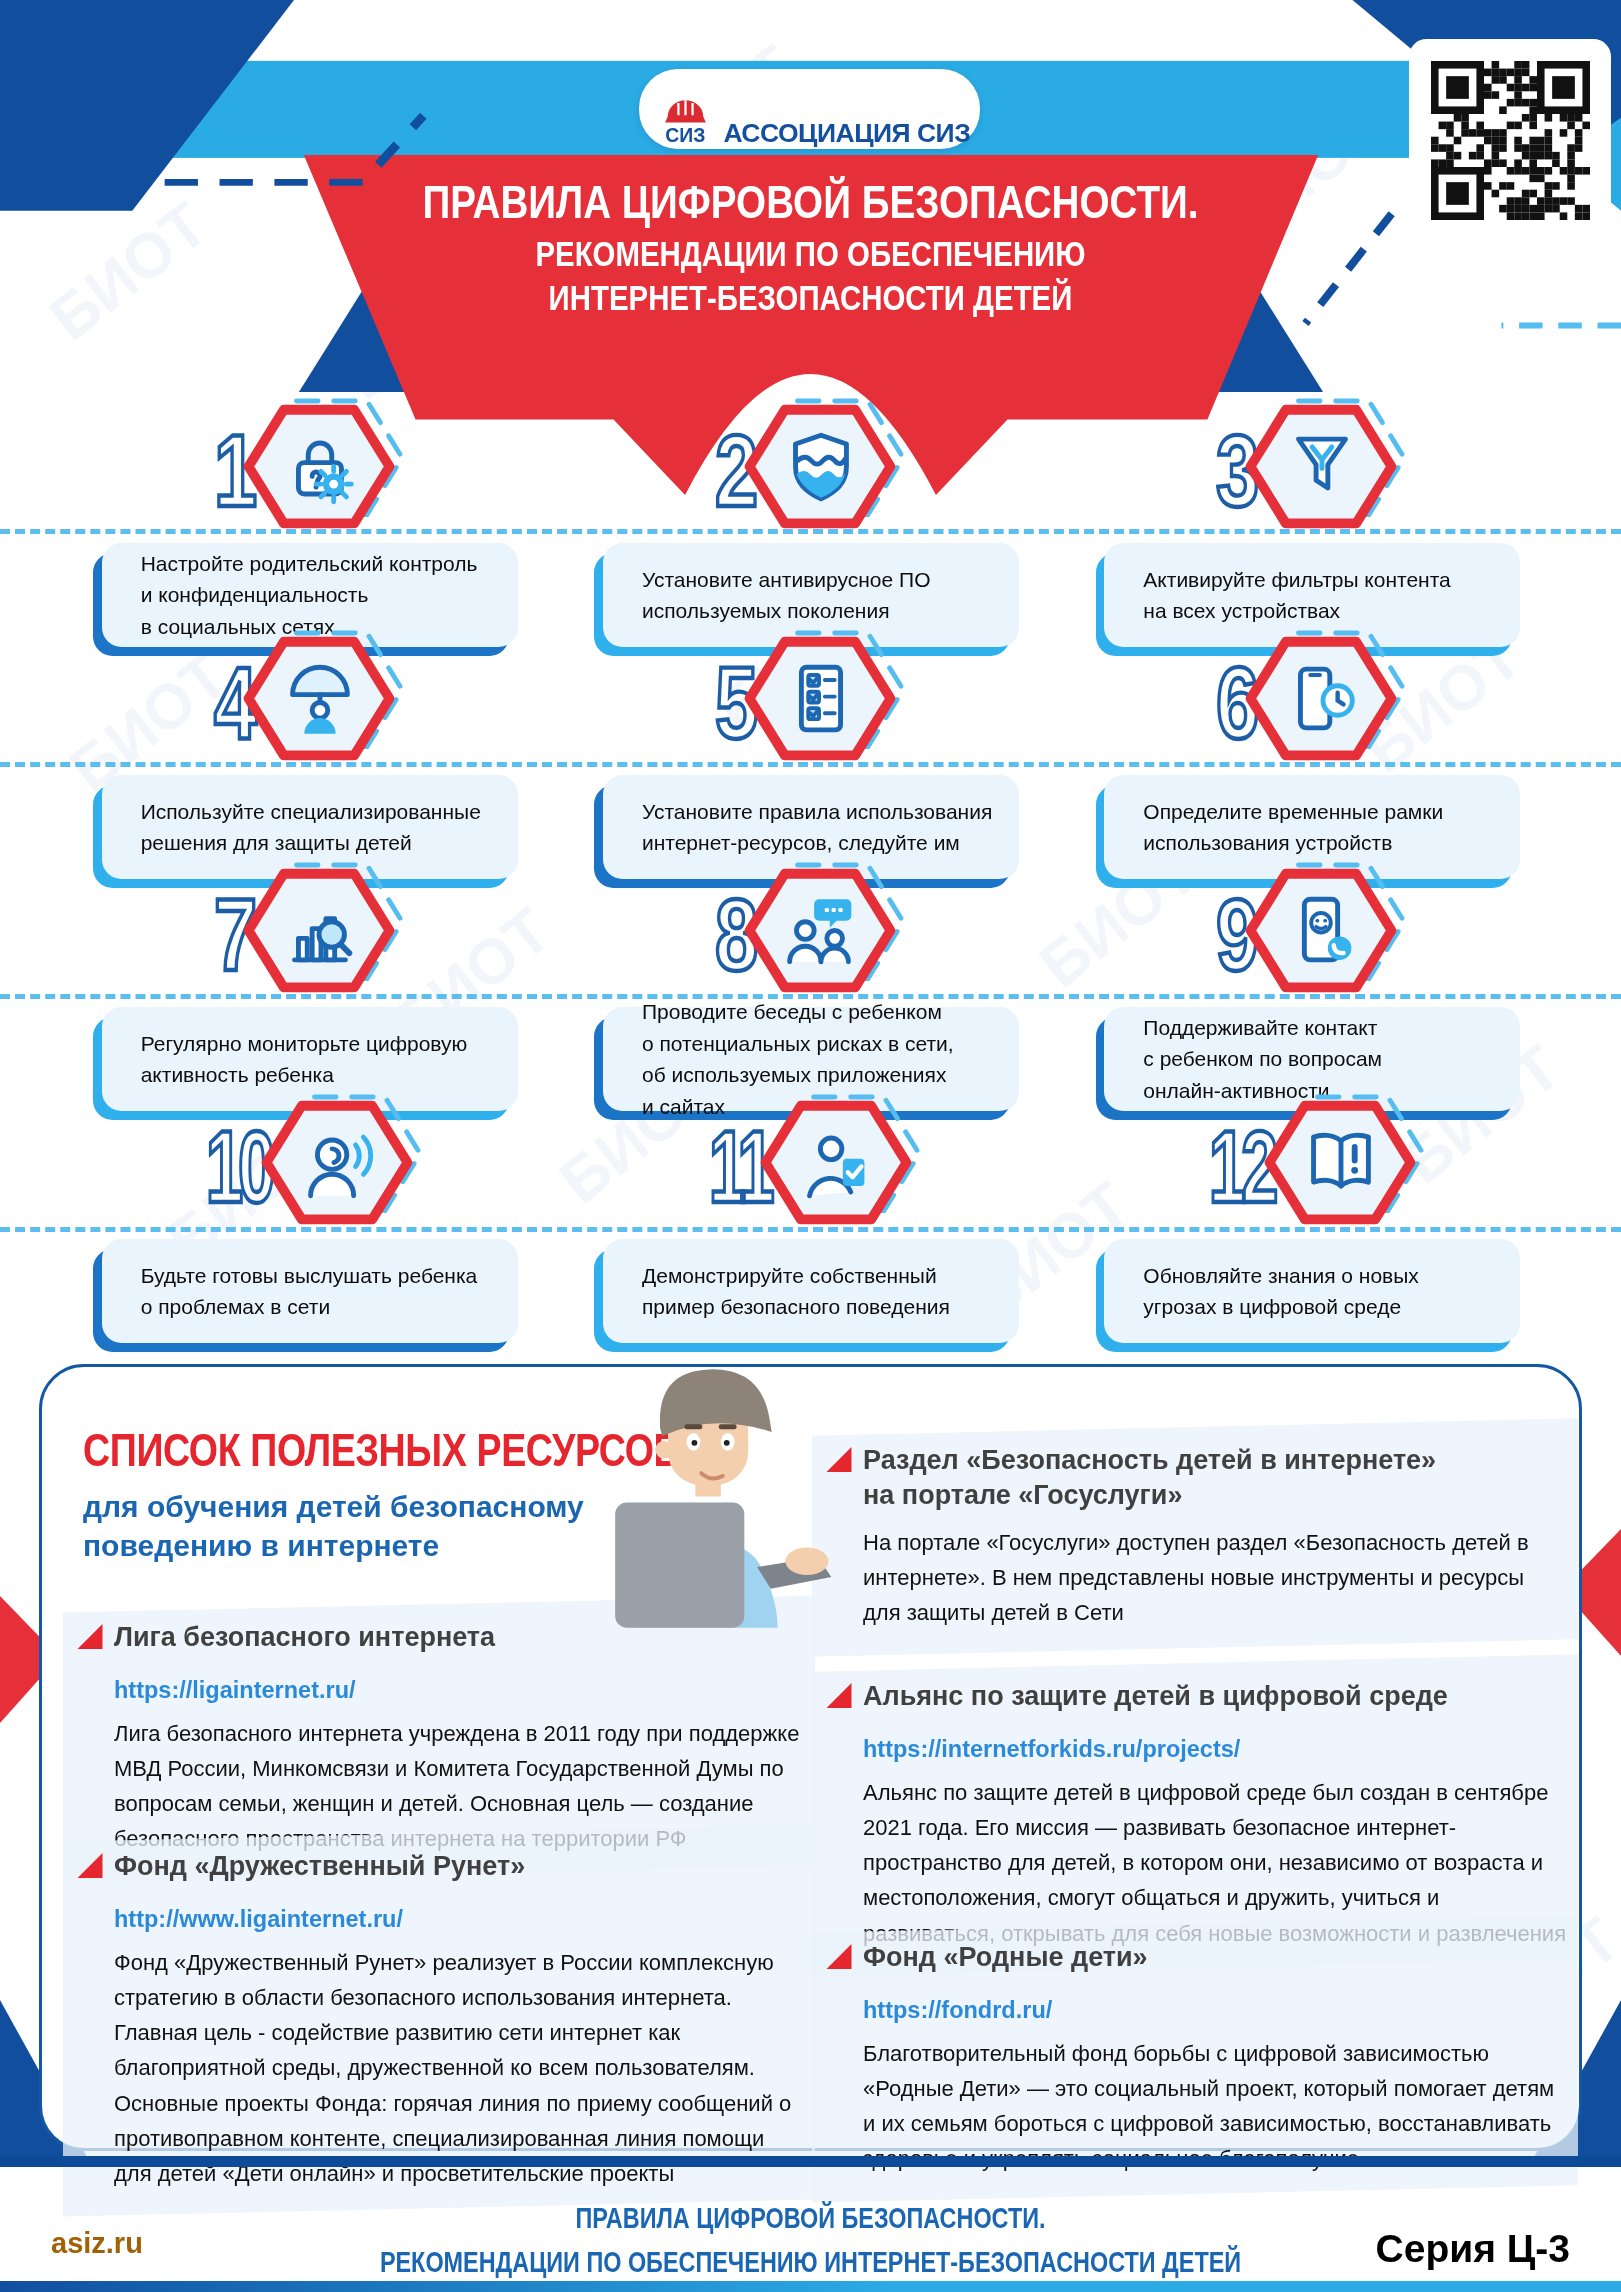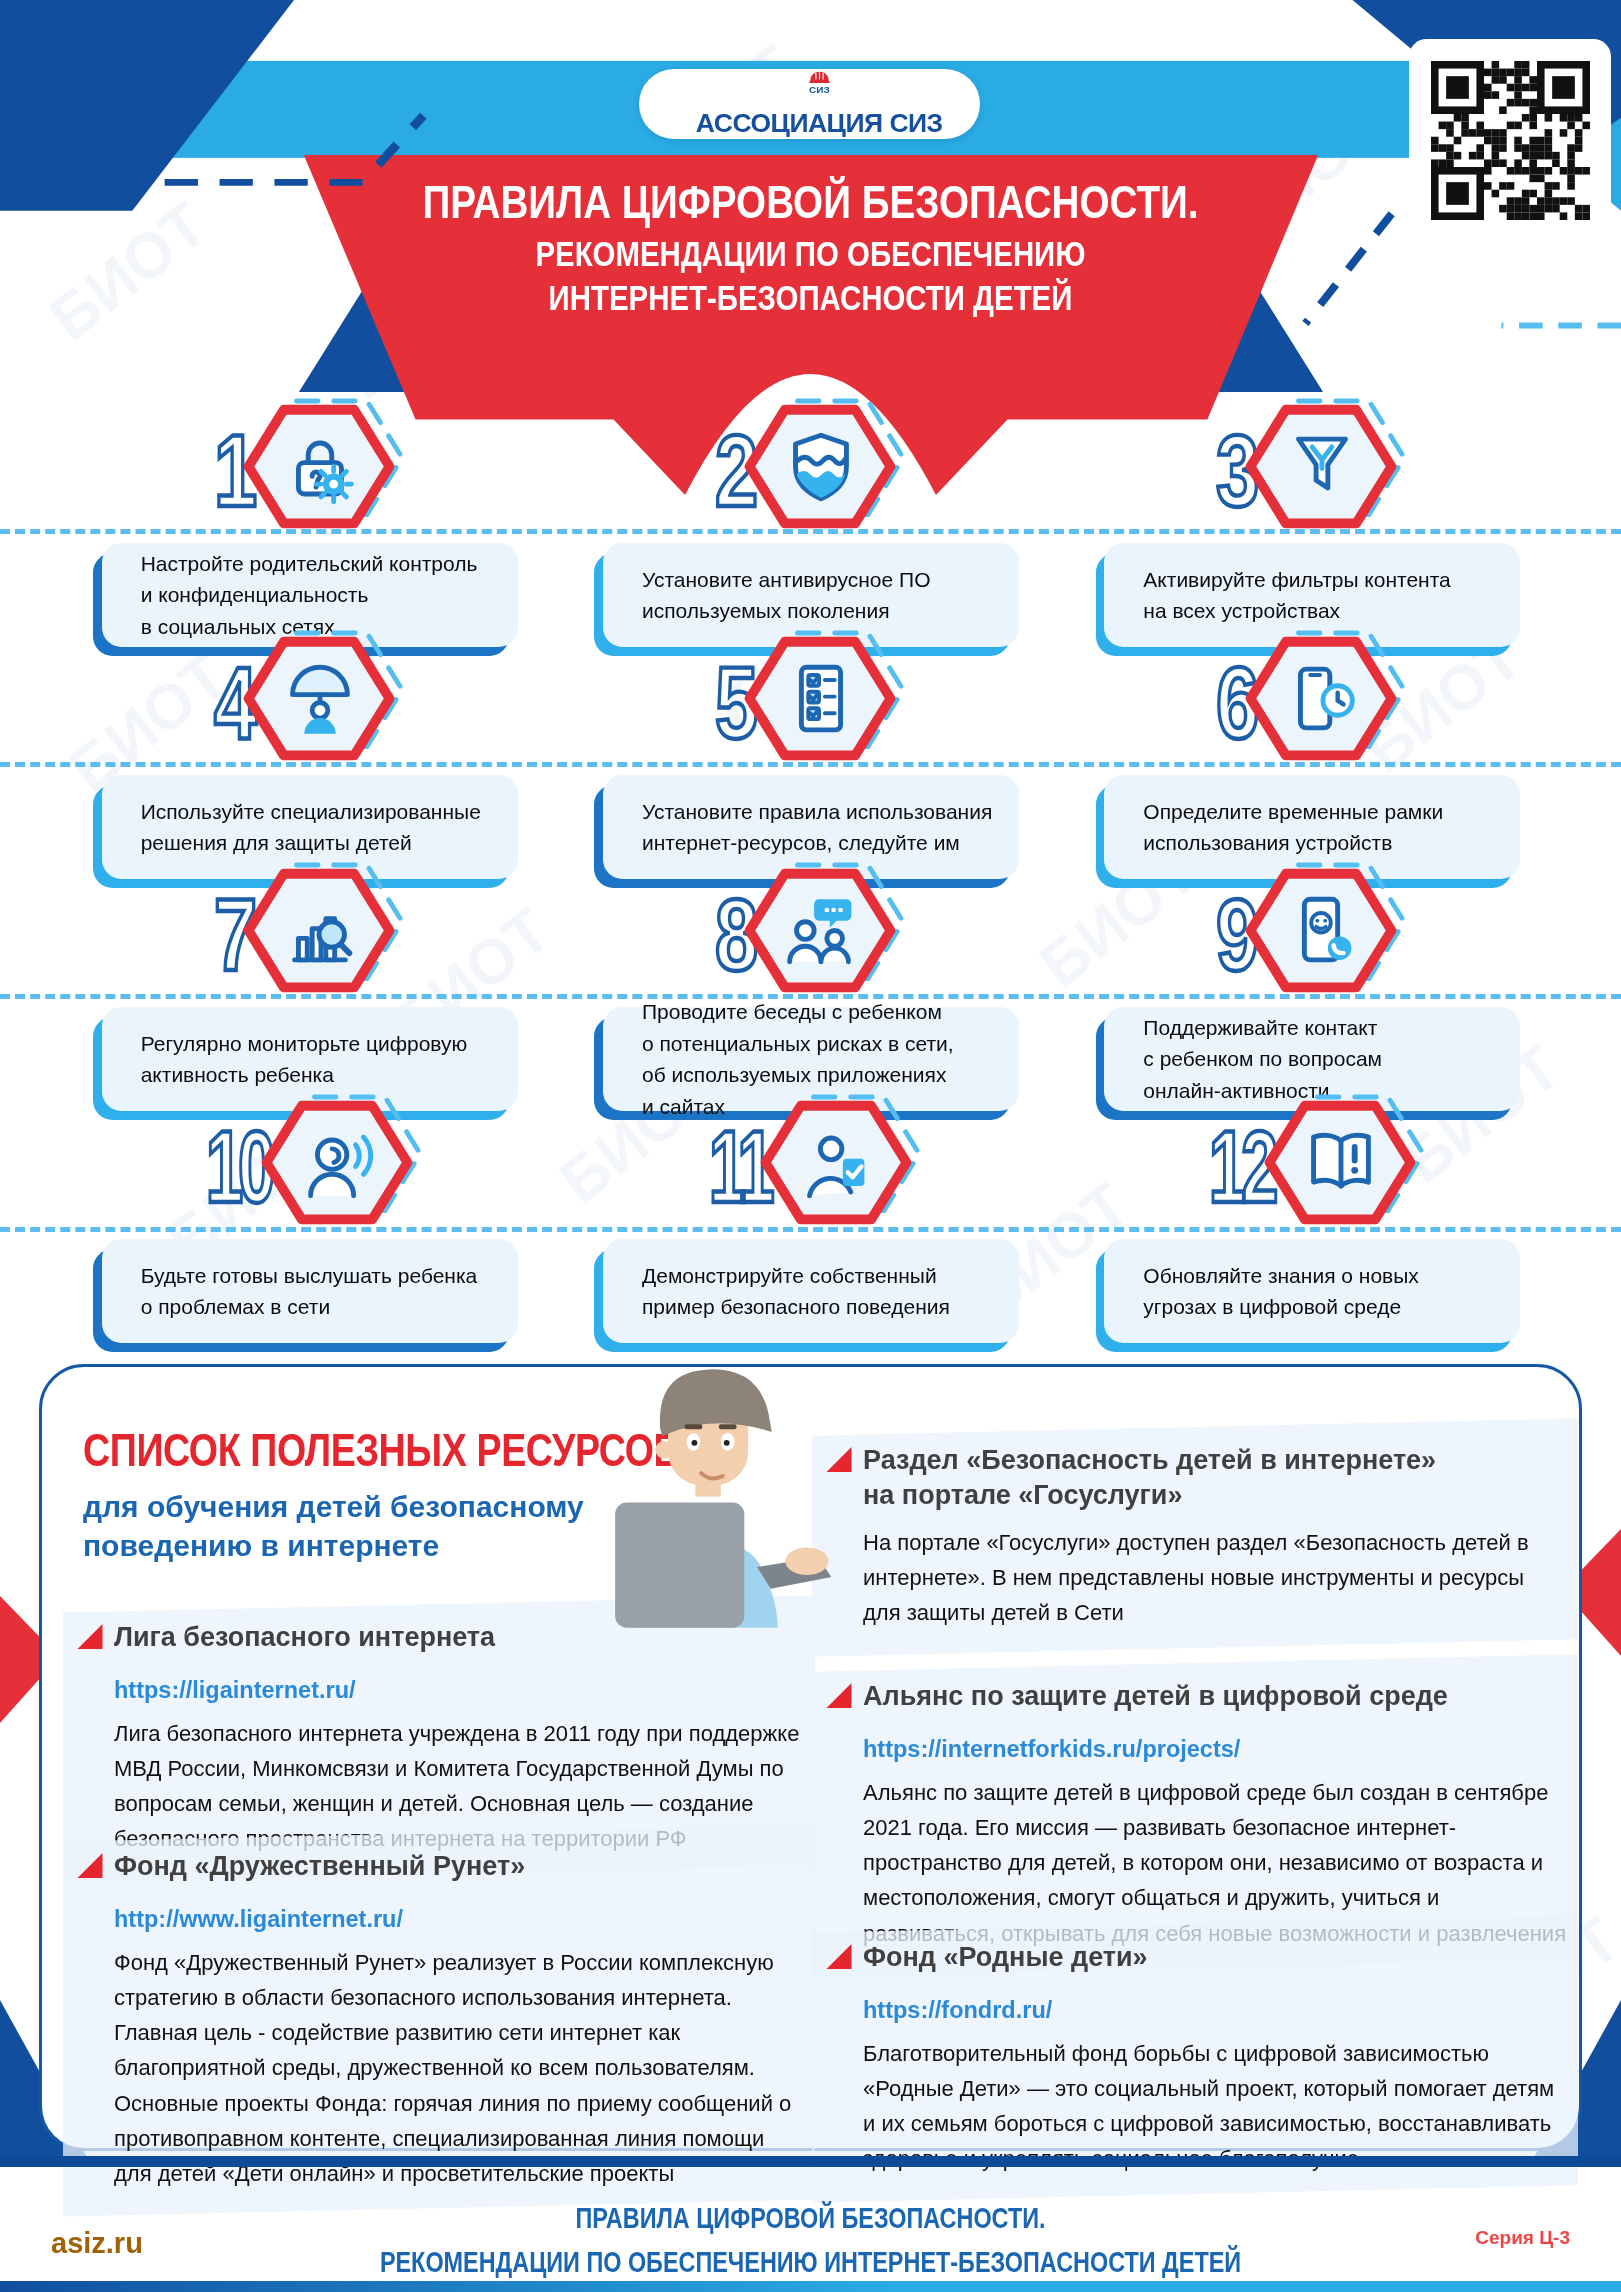--- a/index.html
+++ b/index.html
@@ -3,23 +3,23 @@
 <meta charset="utf-8">
 <style>
   html,body{margin:0;padding:0;background:#fff;}
   .page{position:relative;width:1621px;height:2293px;background:#fff;overflow:hidden;
         font-family:"Liberation Sans",sans-serif;}
   
   .wm{position:absolute;font-weight:800;font-size:63px;color:#1b5ea9;opacity:.05;
       transform:rotate(-38deg);z-index:0;pointer-events:none;}
   
   .header-art{position:absolute;left:0;top:0;z-index:1;}
-  .logo-pill{position:absolute;left:639px;top:69px;width:341px;height:70px;background:#fff;
-             border-radius:39px;display:flex;align-items:center;gap:11.8px;padding-left:19.6px;
-             box-sizing:border-box;z-index:3;box-shadow:0 2px 5.9px rgba(0,40,90,.15);flex-direction:column;}
+  .logo-pill{position:absolute;left:639px;top:69px;width:341px;height:80px;background:#fff;
+             border-radius:39px;display:flex;align-items:flex-end;gap:11.8px;padding-left:19.6px;
+             box-sizing:border-box;z-index:3;box-shadow:0 2px 5.9px rgba(0,40,90,.15);}
   .logo-text{font-size:26.5px;font-weight:800;color:#15509f;letter-spacing:-0.5px;}
   .qr-box{position:absolute;left:1409px;top:39px;width:202px;height:202px;background:#fff;
           border-radius:17.6px;display:flex;align-items:center;justify-content:center;z-index:3;}
   .poster-title{position:absolute;left:0;top:174px;width:100%;text-align:center;z-index:3;color:#fff;}
   .poster-title .l1{font-size:46px;font-weight:800;letter-spacing:0;transform:scaleX(.84);line-height:1.25;}
   .poster-title .l2{font-size:35px;font-weight:800;transform:scaleX(.84);line-height:1.28;}
   
   .sep{position:absolute;left:0;width:1621px;border-top:5.9px dashed #5cbdf0;z-index:1;}
   
   .tips-grid{position:absolute;left:59px;top:400px;width:1504px;display:grid;
@@ -57,21 +57,21 @@
   .res-title{margin-left:37px;font-size:27px;font-weight:800;color:#404040;line-height:1.3;
              white-space:pre-line;}
   .res-url{margin-left:37px;margin-top:22px;font-size:23.5px;font-weight:700;color:#2b8ad8;
            text-decoration:none;display:inline-block;}
   .res-text{margin-left:37px;margin-top:11.8px;font-size:22px;color:#111;line-height:1.6;}
   .person{position:absolute;left:534px;top:-33px;z-index:3;}
   
   .footer-bar{position:absolute;left:0;top:2156px;width:1621px;height:10.8px;background:#0d4a97;z-index:2;}
   .footer-site{position:absolute;left:51px;top:2227px;font-size:29px;font-weight:700;color:#a16207;
                text-decoration:none;z-index:2;}
-  .footer-series{position:absolute;right:51px;top:2227px;font-size:19px;font-weight:700;color:#ef4444;z-index:2;margin-left:46px;}
+  .footer-series{position:absolute;right:51px;top:2227px;font-size:39px;font-weight:700;color:#000000;z-index:2;margin-left:46px;}
   .footer-title{position:absolute;left:0;top:2196px;width:100%;text-align:center;color:#1a66b2;
                 font-weight:800;z-index:2;}
   .footer-title .f1,.footer-title .f2{font-size:30px;transform:scaleX(.78);line-height:1.45;}
   .bottom-strip{position:absolute;left:0;top:2281px;width:1621px;height:11.8px;
                 background:linear-gradient(90deg,#114f9e 0%,#2aabe4 55%,#2aabe4 100%);z-index:2;}
 </style>
 </head>
 <body>
 
 <div class="page">

